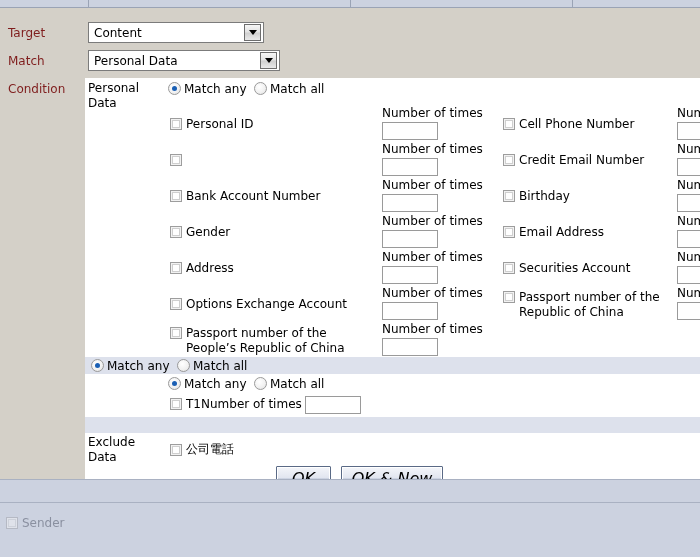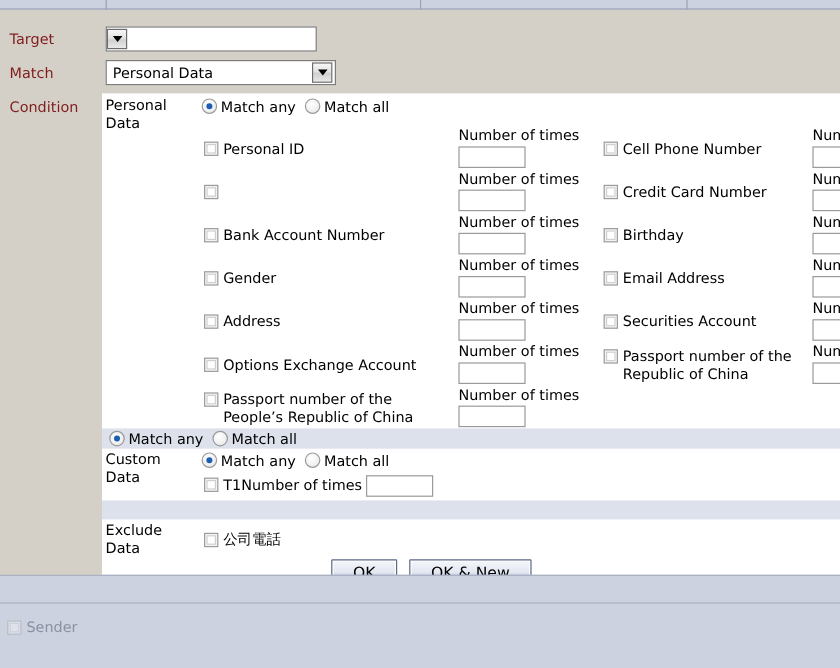--- a/index.html
+++ b/index.html
@@ -143,23 +143,24 @@
   }
 
   
   .btn {
     position: absolute;
     height: 24px;
     background: linear-gradient(to bottom, #f4f6fa 0%, #e2e6f0 48%, #ccd3e2 52%, #dde2ec 100%);
     border: 1px solid #5a6a86;
     border-radius: 1px;
     display: flex; align-items: center; justify-content: center;
-    font-size: 13px;
+    font-size: 16px;
     color: #000;
     box-shadow: inset 0 0 0 1px #ffffff;
+    font-style: italic;
   }
 
   
   .footer-strip {
     position: absolute; left: 0; top: 479px; width: 700px; height: 78px;
     background: #ccd2e0;
   }
   .footer-line {
     position: absolute; left: 0; width: 700px; height: 1px; background: #a9b1c2;
   }
@@ -178,20 +179,21 @@
   <div class="top-strip">
     <div class="seg" style="left:88px;"></div>
     <div class="seg" style="left:350px;"></div>
     <div class="seg" style="left:572px;"></div>
   </div>
 
   <div class="form-area">
 
     <div class="row-label" style="left:8px; top:17px;">Target</div>
     <div class="dropdown" style="left:88px; top:13px; width:176px;">
+      <span class="dd-text">Content</span>
       <span class="dd-btn">
           <span class="dd-arrow"></span>
         </span>
     </div>
 
     <div class="row-label" style="left:8px; top:45px;">Match</div>
     <div class="dropdown" style="left:88px; top:41px; width:192px;">
       <span class="dd-text">Personal Data</span>
       <span class="dd-btn">
           <span class="dd-arrow"></span>
@@ -268,21 +270,21 @@
       <div class="tin" style="left:297px; top:260px; width:56px;"></div>
 
       <div class="cb" style="left:418px; top:40px;">
           <span class="inner"></span>
         </div>
       <div class="lbl" style="left:434px; top:39px;">Cell Phone Number</div>
 
       <div class="cb" style="left:418px; top:76px;">
           <span class="inner"></span>
         </div>
-      <div class="lbl" style="left:434px; top:75px;">Credit Card Number</div>
+      <div class="lbl" style="left:434px; top:75px;">Credit Email Number</div>
 
       <div class="cb" style="left:418px; top:112px;">
           <span class="inner"></span>
         </div>
       <div class="lbl" style="left:434px; top:111px;">Birthday</div>
 
       <div class="cb" style="left:418px; top:148px;">
           <span class="inner"></span>
         </div>
       <div class="lbl" style="left:434px; top:147px;">Email Address</div>
@@ -316,22 +318,20 @@
       <div class="tin" style="left:592px; top:224px; width:56px;"></div>
 
       <div class="band" style="top:279px; height:17px;"></div>
       <div class="rb on" style="left:6px; top:281px;"></div>
       <div class="lbl" style="left:22px; top:281px;">Match any</div>
       <div class="rb" style="left:92px; top:281px;"></div>
       <div class="lbl" style="left:108px; top:281px;">Match all</div>
 
       <div class="white-block" style="top:296px; height:43px;"></div>
 
-      <div class="lbl wrap" style="left:3px; top:298px; width:60px;">Custom
-Data</div>
 
       <div class="rb on" style="left:83px; top:299px;"></div>
       <div class="lbl" style="left:99px; top:299px;">Match any</div>
       <div class="rb" style="left:169px; top:299px;"></div>
       <div class="lbl" style="left:185px; top:299px;">Match all</div>
 
       <div class="cb" style="left:85px; top:320px;">
           <span class="inner"></span>
         </div>
       <div class="lbl" style="left:101px; top:319px;">T1</div>

